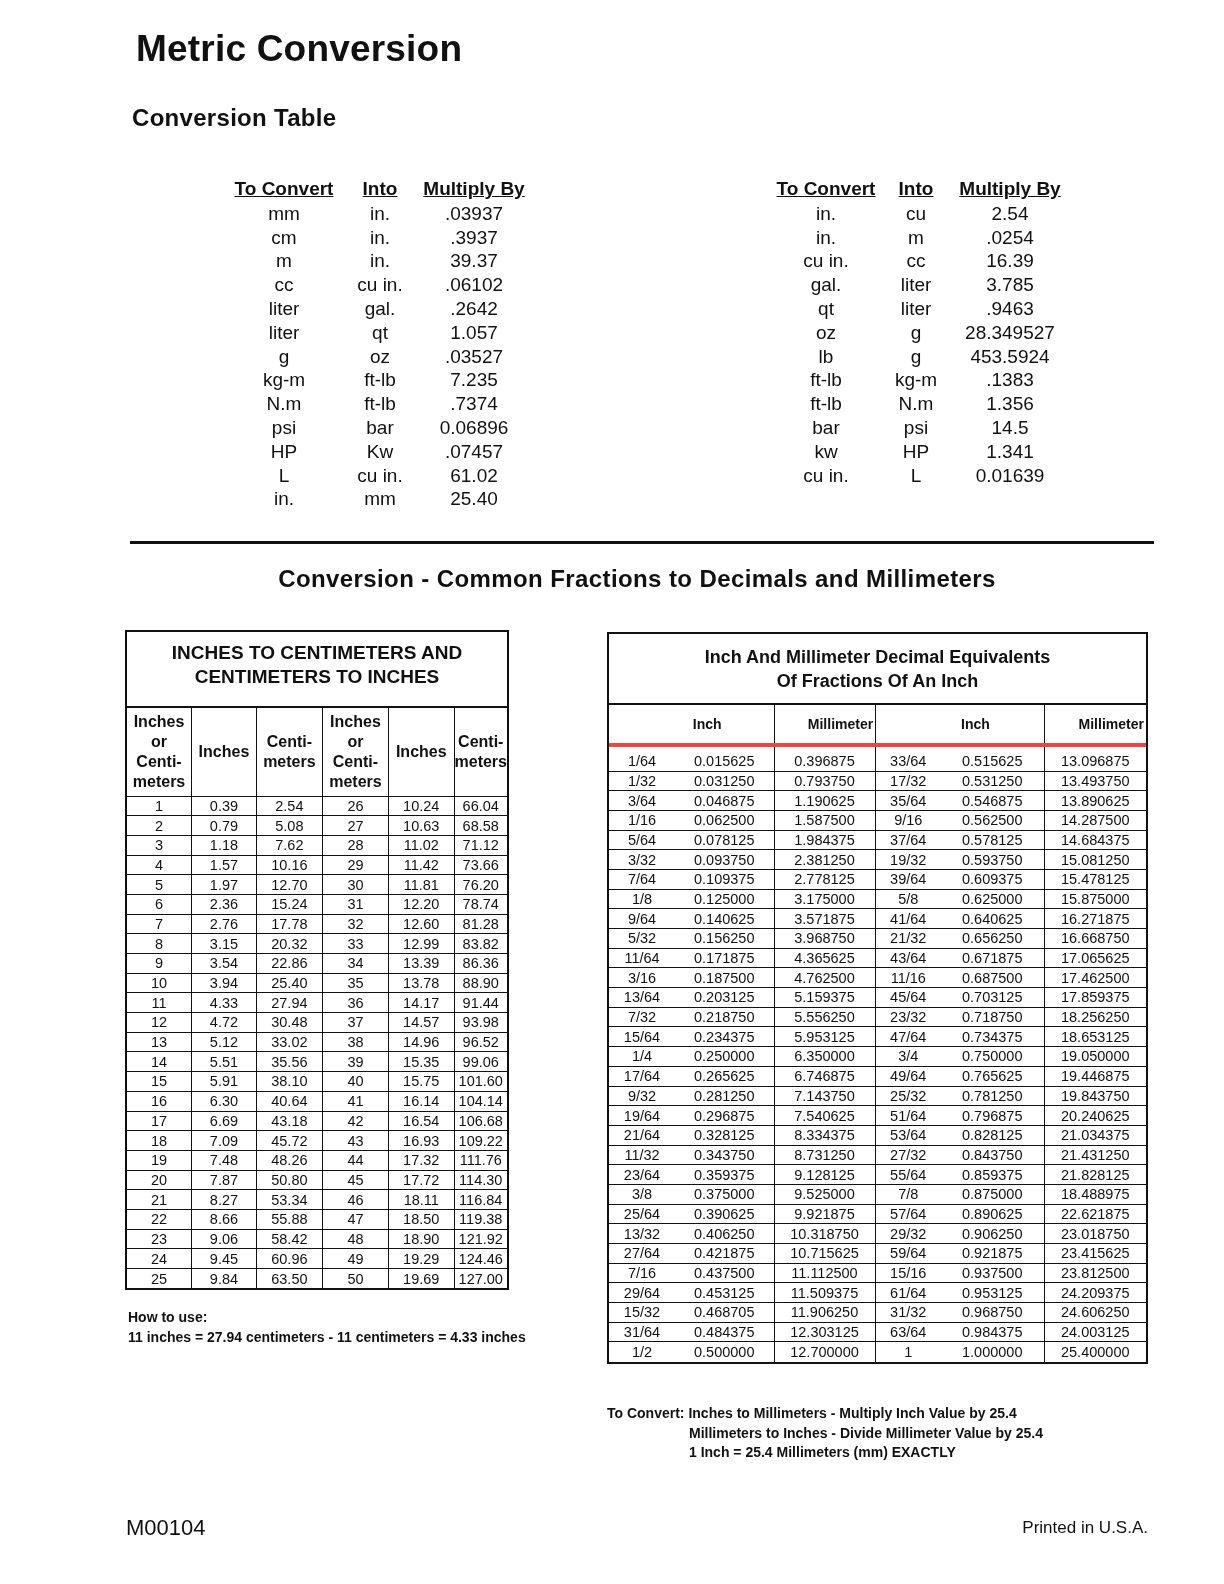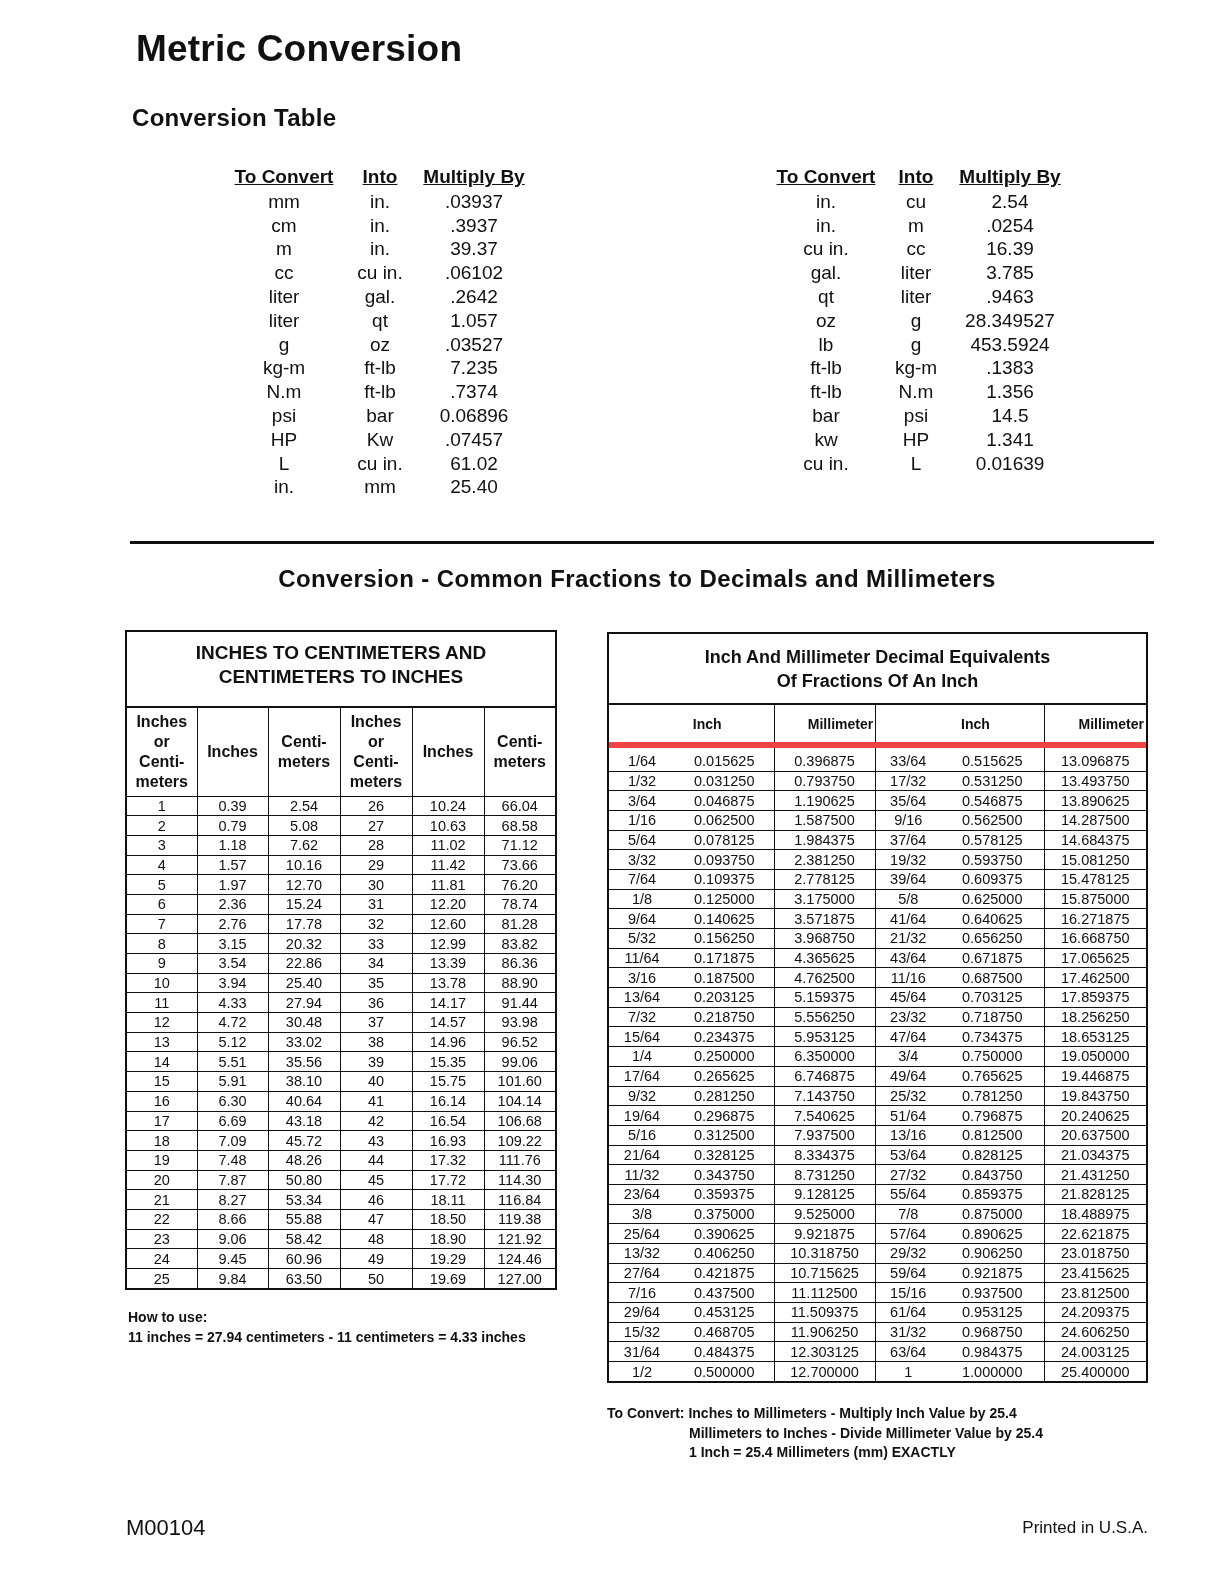--- a/index.html
+++ b/index.html
@@ -2,34 +2,34 @@
 <html><head>
 <meta charset="utf-8">
 <style>
   * { box-sizing: border-box; margin: 0; padding: 0; }
   html, body { width: 1224px; height: 1584px; background: #ffffff; }
   body { position: relative; font-family: "Liberation Sans", sans-serif; color: #111; overflow: hidden; }
 
   .title { position: absolute; left: 136px; top: 28px; font-size: 37px; font-weight: bold; letter-spacing: 0.2px; }
   .subtitle { position: absolute; left: 132px; top: 104px; font-size: 24px; font-weight: bold; letter-spacing: 0.3px; }
 
-  .conv { position: absolute; border-collapse: collapse; font-size: 19px; }
+  .conv { position: absolute; border-collapse: collapse; font-size: 19px; margin-top: 12px; }
   .conv th { font-weight: bold; text-decoration: underline; text-align: center; padding: 0 8px; font-size: 19px; height: 26px; }
   .conv td { text-align: center; padding: 0 8px; height: 23.8px; }
   #conv-left { left: 222px; top: 164px; }
   #conv-left .c0 { width: 124px; } #conv-left .c1 { width: 68px; } #conv-left .c2 { width: 120px; }
   #conv-right { left: 768px; top: 164px; }
   #conv-right .c0 { width: 116px; } #conv-right .c1 { width: 64px; } #conv-right .c2 { width: 124px; }
 
   .rule { position: absolute; left: 130px; top: 541px; width: 1024px; height: 3px; background: #111; }
   .section-title { position: absolute; left: 0; width: 1274px; top: 565px; text-align: center; font-size: 24px; font-weight: bold; letter-spacing: 0.4px; }
 
   
   .box { position: absolute; border: 2px solid #111; }
-  #cm-box { left: 125px; top: 630px; width: 432px; }
+  #cm-box { left: 125px; top: 630px; width: 384px; }
   .box-title { text-align: center; font-weight: bold; font-size: 19px; line-height: 24px; padding: 9px 0 17px; border-bottom: 2px solid #111; }
   table.grid { border-collapse: collapse; width: 100%; }
   table.grid td, table.grid th { border: 1.5px solid #111; text-align: center; }
   #cm-table th { font-size: 16px; font-weight: bold; line-height: 20px; vertical-align: middle; height: 88px; }
   #cm-table td { font-size: 14.5px; height: 19.7px; line-height: 18px; padding: 0; }
   #cm-table tr:first-child th { border-top: none; }
   #cm-table th:first-child, #cm-table td:first-child { border-left: none; }
   #cm-table th:last-child, #cm-table td:last-child { border-right: none; }
   #cm-table tr:last-child td { border-bottom: none; }
 
@@ -39,21 +39,21 @@
   #frac-box { left: 607px; top: 632px; width: 541px; }
   #frac-box .box-title { padding: 11px 12px 10px; font-size: 18px; }
   #frac-table th { font-size: 14px; font-weight: bold; height: 40px; padding-left: 32px; }
   #frac-table td { font-size: 14.5px; height: 19.7px; line-height: 18px; padding: 0; border-left: none; border-right: none; }
   #frac-table td.sep { border-left: 1.5px solid #111; }
   #frac-table tr:first-child th { border-top: none; }
   #frac-table th:first-child, #frac-table td:first-child { border-left: none; }
   #frac-table th:last-child, #frac-table td:last-child { border-right: none; }
   #frac-table tr:last-child td { border-bottom: none; }
   #frac-table tr.first-data td { height: 26px; vertical-align: bottom; padding-bottom: 1px; }
-  #frac-table tbody tr.first-data td { border-top: 6px solid #ef4444; }
+  #frac-table tbody tr.first-data td { border-top: 4px solid #ef4444; }
 
   .note { position: absolute; left: 607px; top: 1404px; font-size: 14px; font-weight: bold; line-height: 19.5px; }
   .note .indent { padding-left: 82px; }
 
   .footer-left { position: absolute; left: 126px; top: 1515px; font-size: 22px; }
   .footer-right { position: absolute; right: 76px; top: 1518px; font-size: 17px; }
 </style>
 </head>
 <body>
 
@@ -635,28 +635,20 @@
         </tr>
         <tr>
           <td>19/64</td>
           <td>0.296875</td>
           <td class="sep">7.540625</td>
           <td class="sep">51/64</td>
           <td>0.796875</td>
           <td class="sep">20.240625</td>
         </tr>
         <tr>
-          <td>5/16</td>
-          <td>0.312500</td>
-          <td class="sep">7.937500</td>
-          <td class="sep">13/16</td>
-          <td>0.812500</td>
-          <td class="sep">20.637500</td>
-        </tr>
-        <tr>
           <td>21/64</td>
           <td>0.328125</td>
           <td class="sep">8.334375</td>
           <td class="sep">53/64</td>
           <td>0.828125</td>
           <td class="sep">21.034375</td>
         </tr>
         <tr>
           <td>11/32</td>
           <td>0.343750</td>

